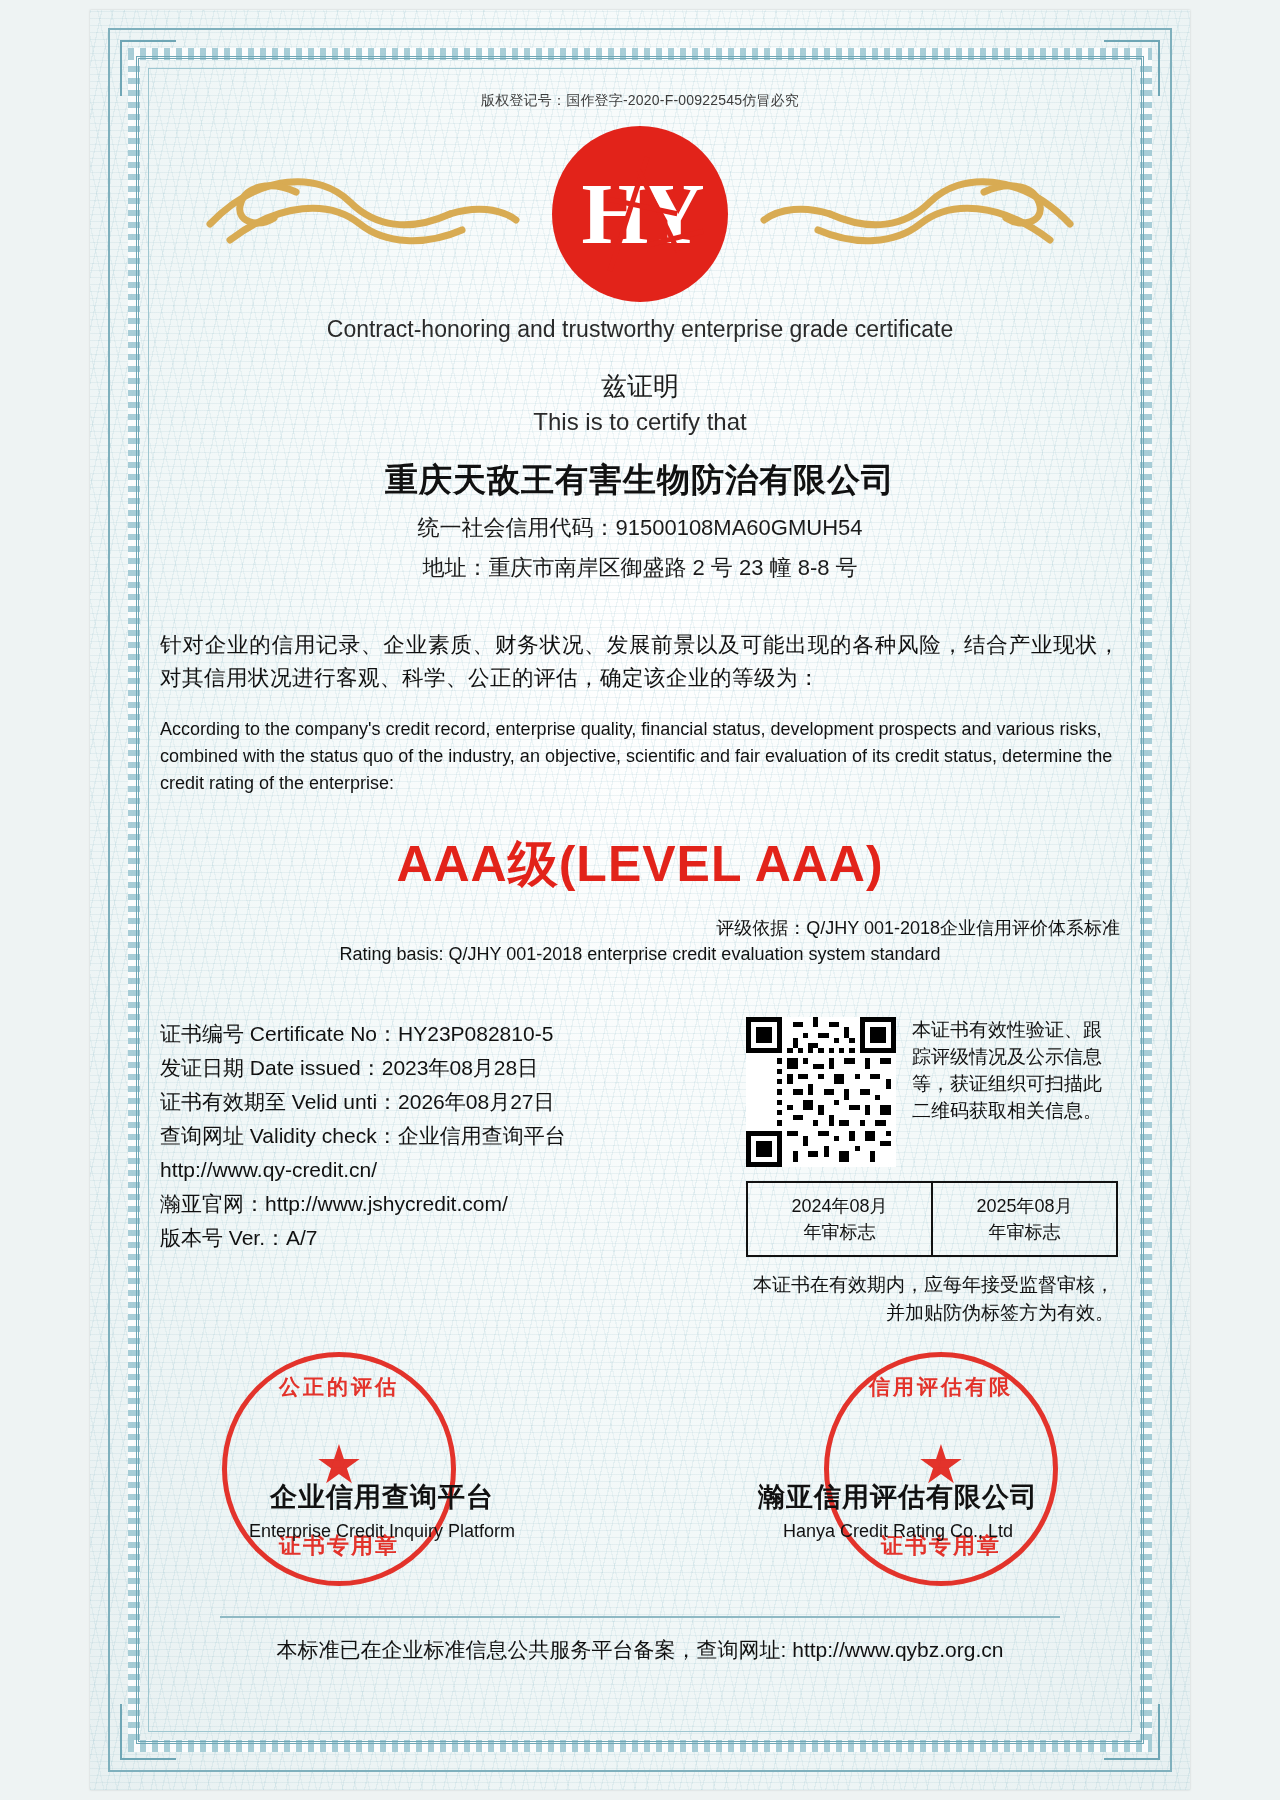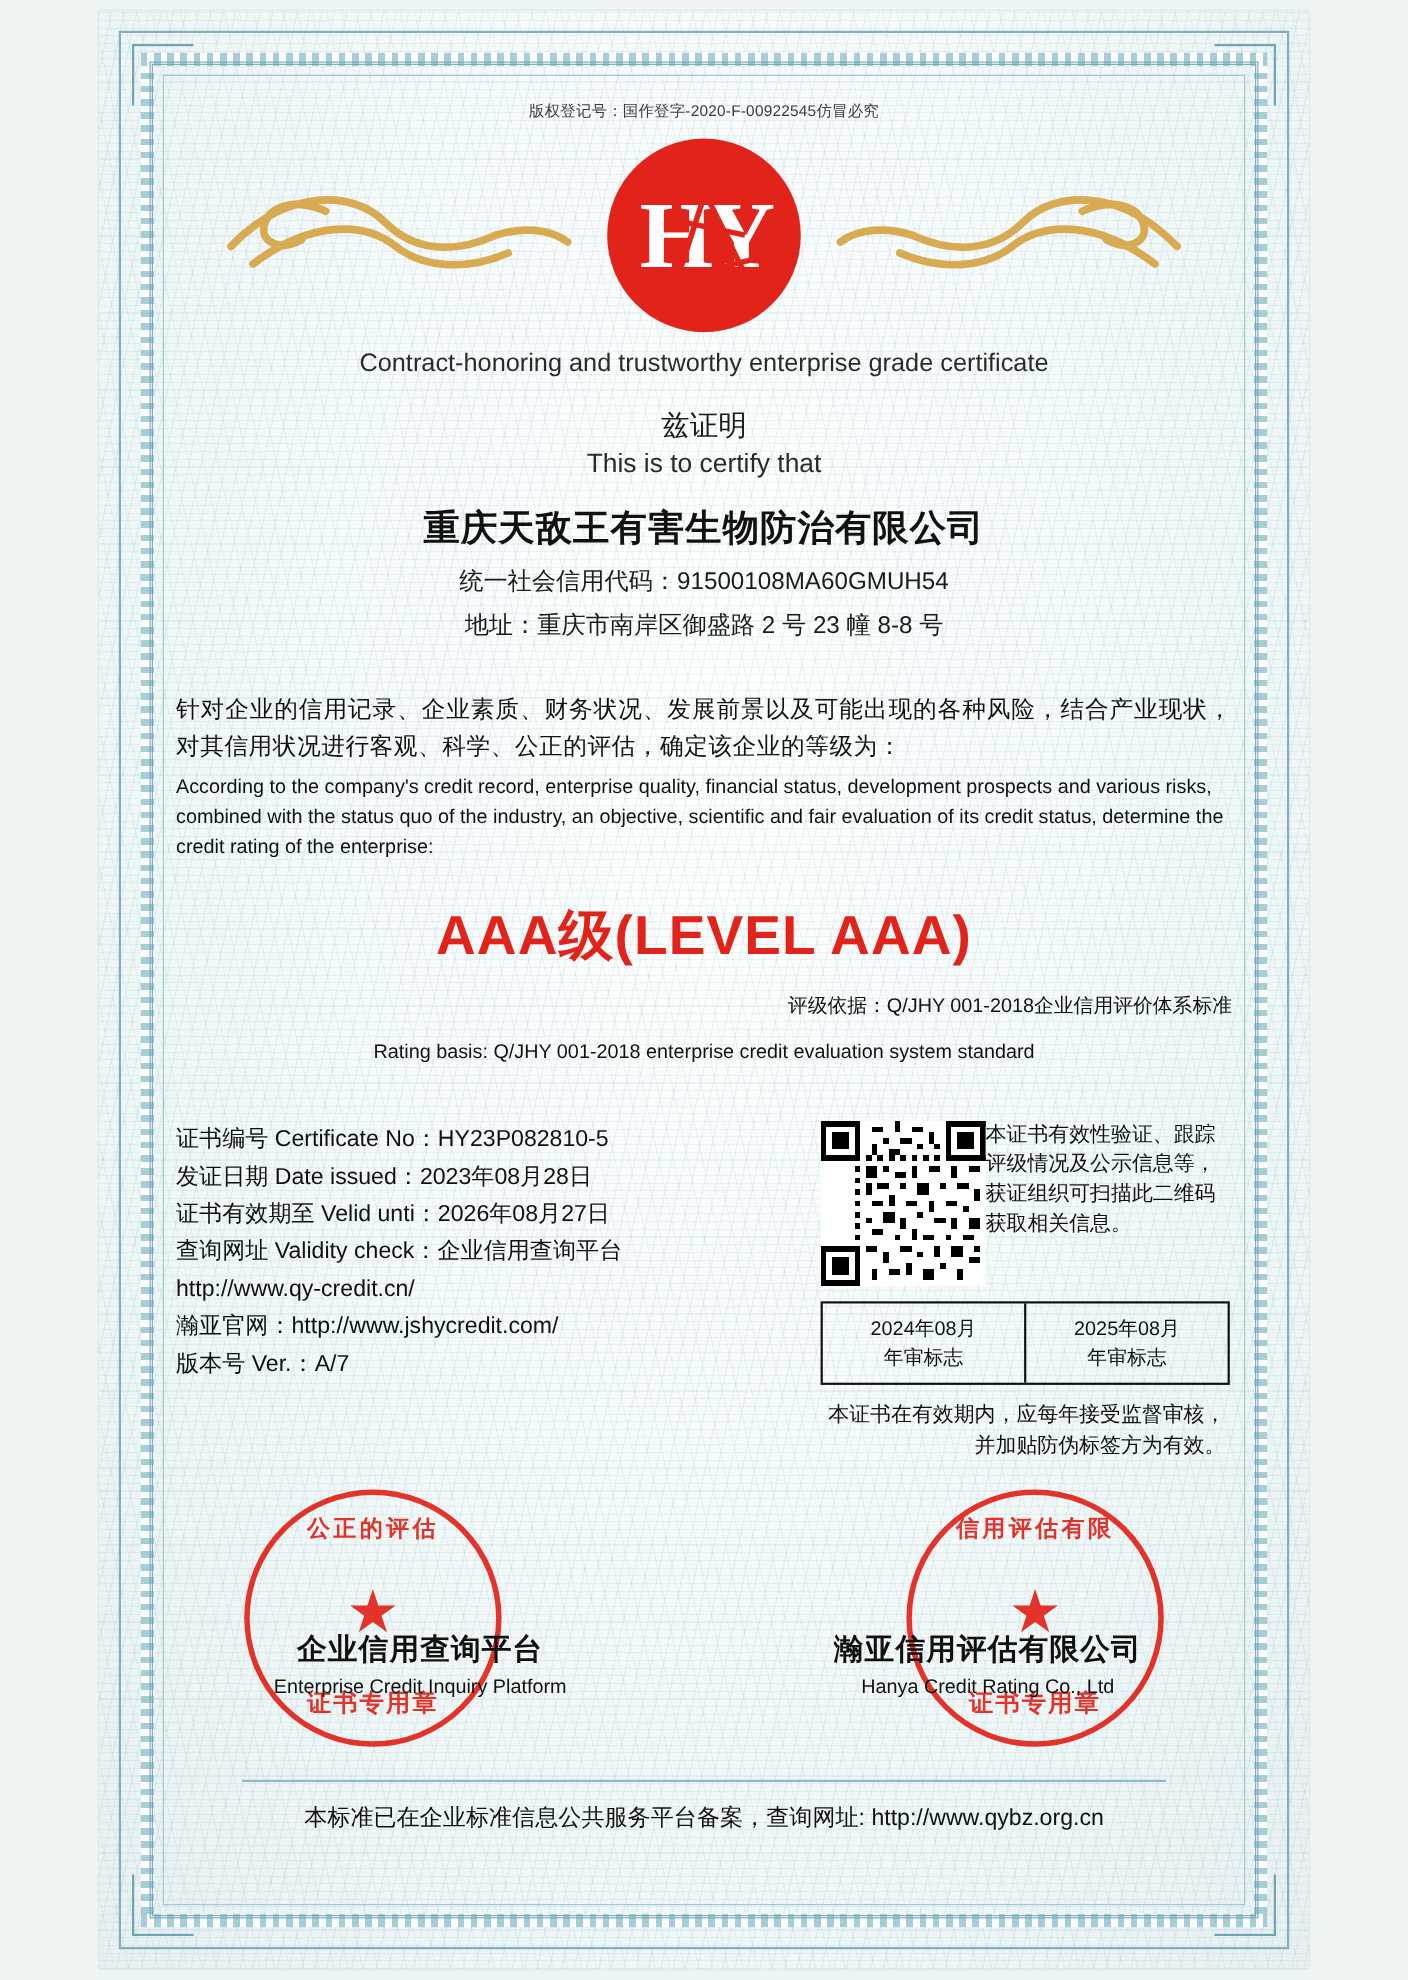--- a/index.html
+++ b/index.html
@@ -118,41 +118,41 @@
   .credit-code,.address{
     text-align:center;font-size:22px;color:#1b1b1b;margin-top:10px;
   }
 
   .para{margin-top:46px;}
   .para-cn{
     font-size:21.5px;color:#111;line-height:1.55;text-align:justify;
     letter-spacing:.5px;
   }
   .para-en{
-    font-size:18px;color:#111;line-height:1.5;margin-top:6px;text-align:left;
+    font-size:18px;color:#111;line-height:1.5;margin-top:20px;text-align:left;
   }
 
   .level{
     text-align:center;color:#e2231a;font-weight:bold;
     font-size:50px;margin-top:34px;letter-spacing:1px;
     font-family:"Liberation Sans",sans-serif;
   }
   .basis-cn{text-align:right;font-size:18px;color:#111;margin-top:18px;}
-  .basis-en{text-align:center;font-size:18px;color:#111;margin-top:20px;}
+  .basis-en{text-align:center;font-size:18px;color:#111;margin-top:4px;}
 
   
   .details-row{
     display:flex;margin-top:52px;gap:26px;
   }
   .details-left{flex:0 0 560px;}
   .details-left .line{
     font-size:21px;color:#111;line-height:1.62;white-space:nowrap;
   }
   .details-right{flex:1;display:flex;flex-direction:column;}
-  .qr-row{display:flex;gap:0;}
+  .qr-row{display:flex;gap:16px;}
   .qr{
     width:150px;height:150px;flex:0 0 150px;
     background:#fff;
   }
   .qr-note{
     font-size:19px;color:#111;line-height:1.42;
   }
   .stamp-boxes{
     display:flex;gap:0;margin-top:14px;border:2px solid #111;width:368px;
   }

